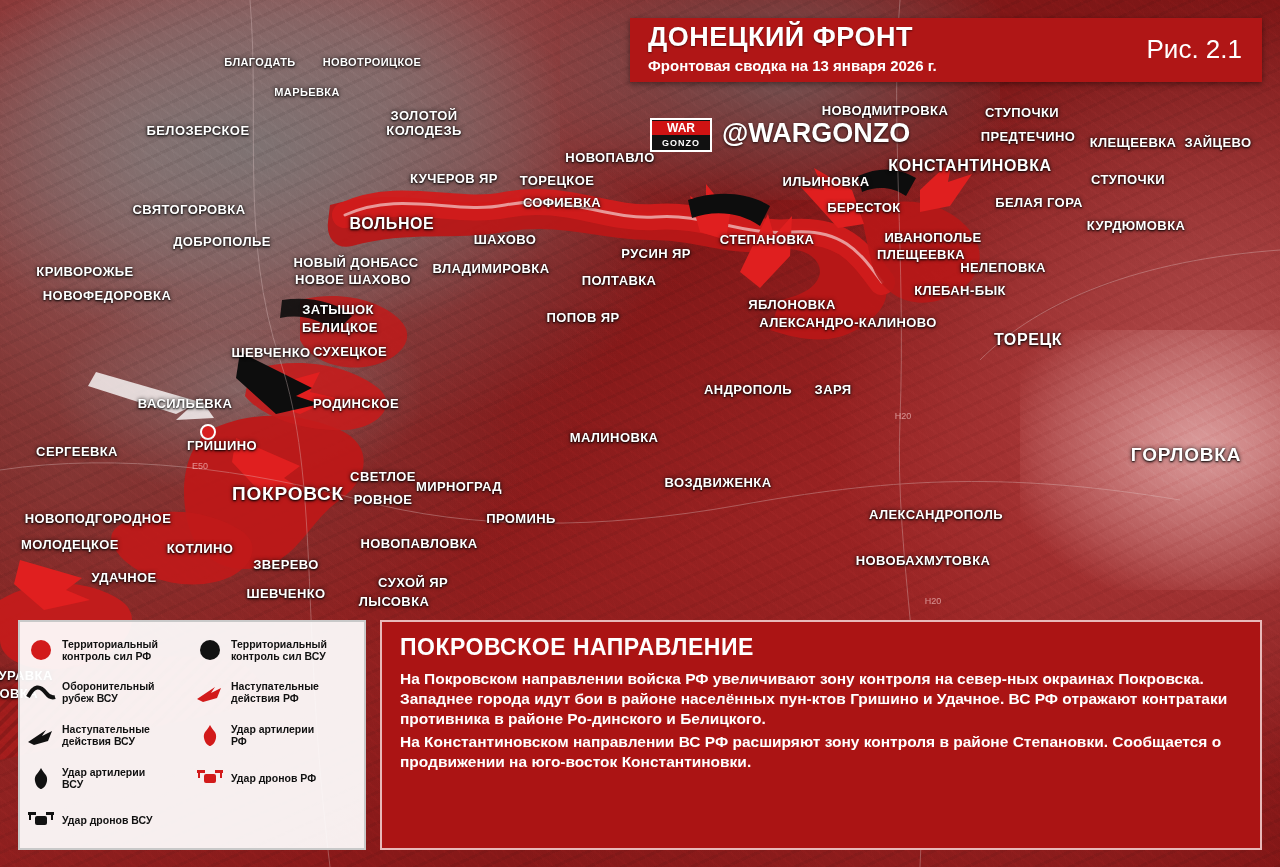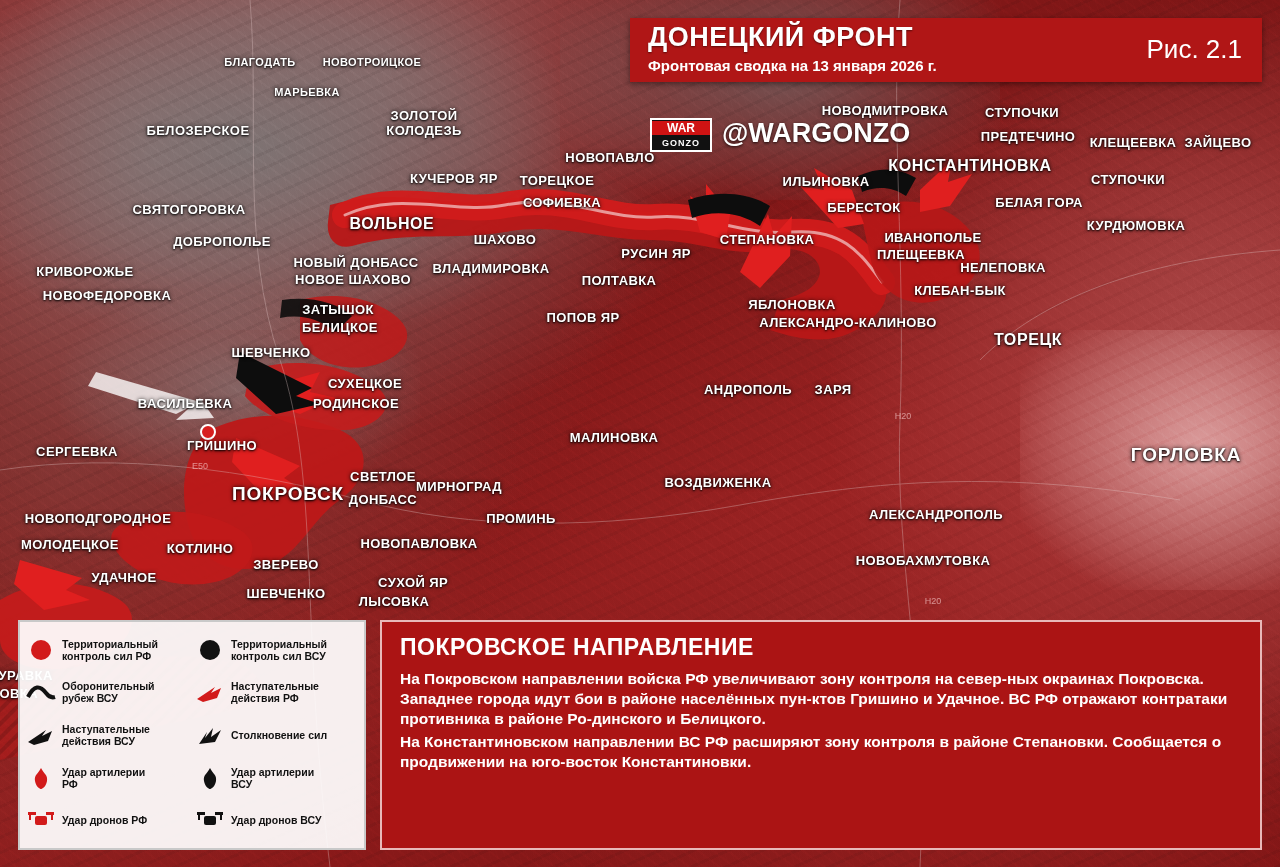--- a/index.html
+++ b/index.html
@@ -212,30 +212,30 @@
     <div class="town" style="left: 222px; top: 242px;">ДОБРОПОЛЬЕ</div>
     <div class="town mid" style="left: 392px; top: 224px;">ВОЛЬНОЕ</div>
     <div class="town" style="left: 505px; top: 240px;">ШАХОВО</div>
     <div class="town" style="left: 491px; top: 269px;">ВЛАДИМИРОВКА</div>
     <div class="town" style="left: 356px; top: 263px;">НОВЫЙ ДОНБАСС</div>
     <div class="town" style="left: 353px; top: 280px;">НОВОЕ ШАХОВО</div>
     <div class="town" style="left: 85px; top: 272px;">КРИВОРОЖЬЕ</div>
     <div class="town" style="left: 107px; top: 296px;">НОВОФЕДОРОВКА</div>
     <div class="town" style="left: 338px; top: 310px;">ЗАТЫШОК</div>
     <div class="town" style="left: 340px; top: 328px;">БЕЛИЦКОЕ</div>
-    <div class="town" style="left: 365px; top: 352px; margin-top: 32px;">СУХЕЦКОЕ</div>
+    <div class="town" style="left: 350px; top: 352px;">СУХЕЦКОЕ</div>
     <div class="town" style="left: 271px; top: 353px;">ШЕВЧЕНКО</div>
     <div class="town" style="left: 185px; top: 404px;">ВАСИЛЬЕВКА</div>
     <div class="town" style="left: 356px; top: 404px;">РОДИНСКОЕ</div>
     <div class="town" style="left: 222px; top: 446px;">ГРИШИНО</div>
     <div class="town" style="left: 77px; top: 452px;">СЕРГЕЕВКА</div>
     <div class="town big" style="left: 288px; top: 494px;">ПОКРОВСК</div>
     <div class="town" style="left: 383px; top: 477px;">СВЕТЛОЕ</div>
     <div class="town" style="left: 459px; top: 487px;">МИРНОГРАД</div>
-    <div class="town" style="left: 383px; top: 500px;">ДОНБАСС</div>
+    <div class="town" style="left: 383px; top: 500px;">РОВНОЕ</div>
     <div class="town" style="left: 521px; top: 519px;">ПРОМИНЬ</div>
     <div class="town" style="left: 419px; top: 544px;">НОВОПАВЛОВКА</div>
     <div class="town" style="left: 286px; top: 565px;">ЗВЕРЕВО</div>
     <div class="town" style="left: 286px; top: 594px;">ШЕВЧЕНКО</div>
     <div class="town" style="left: 413px; top: 583px;">СУХОЙ ЯР</div>
     <div class="town" style="left: 394px; top: 602px;">ЛЫСОВКА</div>
     <div class="town" style="left: 200px; top: 549px;">КОТЛИНО</div>
     <div class="town" style="left: 70px; top: 545px;">МОЛОДЕЦКОЕ</div>
     <div class="town" style="left: 98px; top: 519px;">НОВОПОДГОРОДНОЕ</div>
     <div class="town" style="left: 124px; top: 578px;">УДАЧНОЕ</div>
@@ -332,28 +332,20 @@
       <span class="ic">
         <svg width="30" height="26">
           <path d="M2,20 L20,8 L16,14 L26,9 L22,19 L8,23 Z" fill="#111"></path>
         </svg>
       </span>
       <span class="tx" style="white-space: pre-line;">Наступательные
 действия ВСУ</span>
     </div>
     <div class="leg">
       <span class="ic">
-        <svg width="30" height="26">
-          <path d="M4,22 L12,10 L10,16 L18,6 L16,15 L26,8 L20,20 Z" fill="#111"></path>
-        </svg>
-      </span>
-      <span class="tx" style="white-space: pre-line;">Столкновение сил</span>
-    </div>
-    <div class="leg">
-      <span class="ic">
         <svg width="26" height="26">
           <path d="M13,3 C16,9 20,10 19,16 C18,22 14,24 13,24 C12,24 8,22 7,16 C6,10 10,9 13,3 Z" fill="#d21a1a"></path>
         </svg>
       </span>
       <span class="tx" style="white-space: pre-line;">Удар артилерии
 РФ</span>
     </div>
     <div class="leg">
       <span class="ic">
         <svg width="26" height="26">

